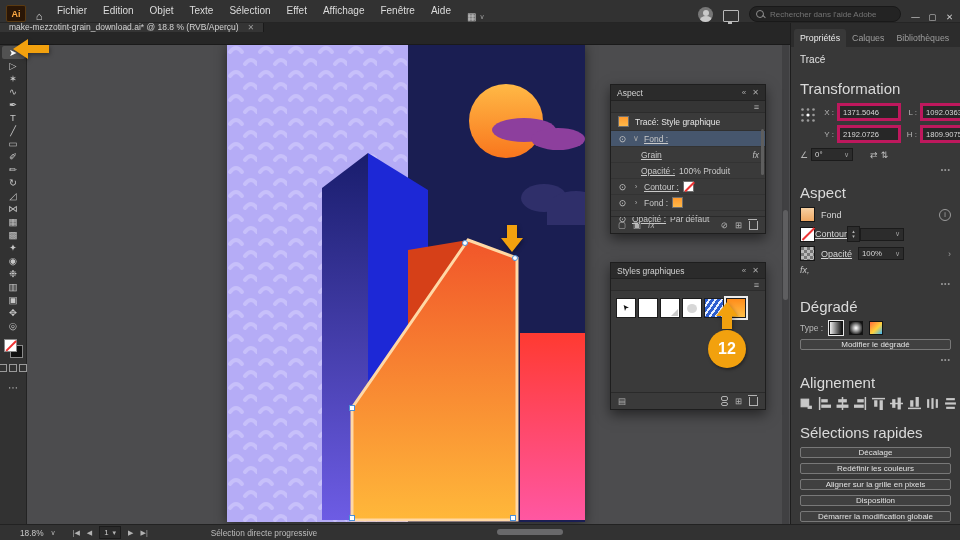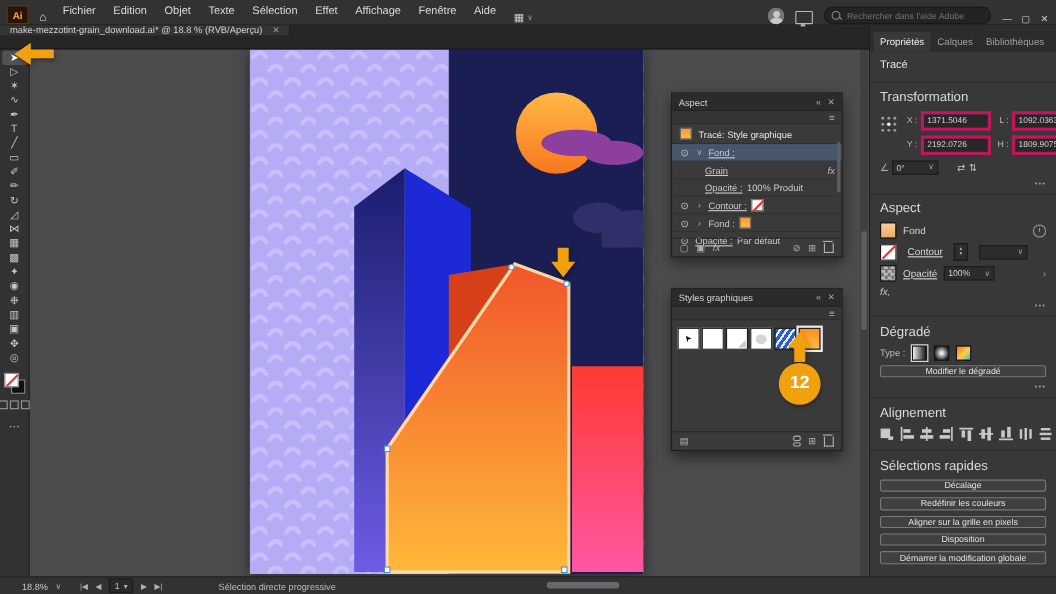--- a/index.html
+++ b/index.html
@@ -75,21 +75,21 @@
   .gsw.blue{background:repeating-linear-gradient(125deg,#2d5ecf 0 3px,#e8f0ff 3px 5px)}
   .gsw.sel{background:linear-gradient(180deg,#ff8c1a,#ffc049);outline:2px solid #ececec}
   
   .rightpanel{position:absolute;left:790px;top:22px;width:170px;height:502px;background:#383838;border-left:1px solid #1d1d1d;box-sizing:border-box;font-size:9px;z-index:25;display:flex;flex-direction:column}
   .rp-tabs{height:25px;background:#2c2c2c;display:flex;align-items:flex-end;padding-left:3px;flex:none}
   .rp-tab{padding:4px 6px 4px;font-size:8.8px;color:#9d9d9d;white-space:nowrap}
   .rp-tab.active{background:#383838;color:#ececec;border-radius:3px 3px 0 0}
   .rp-body{flex:1;padding:5px 9px 6px;display:flex;flex-direction:column;overflow:hidden}
   .rp-sel{font-size:10px;color:#e4e4e4;padding:2px 0 5px}
   .div{height:1px;background:#2a2a2a;margin:4px -9px 4px}
-  .sec-h{font-size:12px;color:#dadada;margin:2px 0 6px}
+  .sec-h{font-size:15px;color:#dadada;margin:2px 0 6px}
   .trow{display:flex;align-items:center;gap:3px;margin-bottom:4px}
   .lab{color:#b5b5b5;font-size:8px;width:13px;text-align:right;flex:none}
   .tin{width:52px;height:12px;background:#272727;border:3px solid #be185d;color:#d9d9d9;font-size:7.6px;padding:0 3px;font-family:"Liberation Sans",sans-serif}
   .combo{height:13px;background:#2c2c2c;border:1px solid #1b1b1b;display:flex;align-items:center;justify-content:space-between;gap:3px;color:#d5d5d5;font-size:7.8px;padding:0 3px;box-sizing:border-box}
   .cic{color:#9d9d9d;font-size:7px}
   .gdots{text-align:right;color:#9a9a9a;font-size:7px;letter-spacing:1px;margin:1px 0 1px}
   .psw{width:15px;height:15px;border:1px solid #161616;box-sizing:border-box;position:relative;flex:none}
   .psw.pfill{background:linear-gradient(180deg,#f7d0a2,#efa863)}
   .psw.pstroke{background:#fff}
   .psw.pstroke::after{content:"";position:absolute;left:-1px;top:5.5px;width:17px;height:2px;background:#e33;transform:rotate(-45deg)}
@@ -390,21 +390,21 @@
       </div>
       <div class="gdots">•••</div>
       <div class="div"></div>
 
       <div class="sec-h">Aspect</div>
       <div class="trow" style="gap:6px">
         <span class="psw pfill"></span>
         <span>Fond</span>
         <span class="info">i</span>
       </div>
-      <div class="trow" style="gap:10px">
+      <div class="trow" style="gap:0">
         <span class="psw pstroke"></span>
         <span class="u">Contour</span>
         <span class="stepper">
           <span>▴</span>
             <span>▾</span>
         </span>
         <div class="combo" style="width:44px">
           <span></span>
             <span class="cic">∨</span>
         </div>
@@ -497,21 +497,21 @@
     <span>18.8%</span>
     <span class="sb-ic">∨</span>
     <span class="sb-ic" style="margin-left:10px">|◀</span>
     <span class="sb-ic">◀</span>
     <span class="sb-combo">
       <span>1</span>
       <span class="sb-ic">▾</span>
     </span>
     <span class="sb-ic">▶</span>
     <span class="sb-ic">▶|</span>
-    <span style="margin-left:44px;color:#bdbdbd">Sélection directe progressive</span>
+    <span style="margin-left:56px;color:#bdbdbd">Sélection directe progressive</span>
   </div>
   <div class="hthumb"></div>
   <div class="sb-right"></div>
 
   <svg class="callout" style="left:13px;top:39px" width="36" height="20" viewBox="0 0 36 20">
     <polygon points="0,10 15,0 15,6 36,6 36,14 15,14 15,20" fill="#F2A10E"></polygon>
   </svg>
   <svg class="callout" style="left:501px;top:225px" width="22" height="27" viewBox="0 0 22 27">
     <polygon points="11,27 0,13 6,13 6,0 16,0 16,13 22,13" fill="#F2A10E"></polygon>
   </svg>

